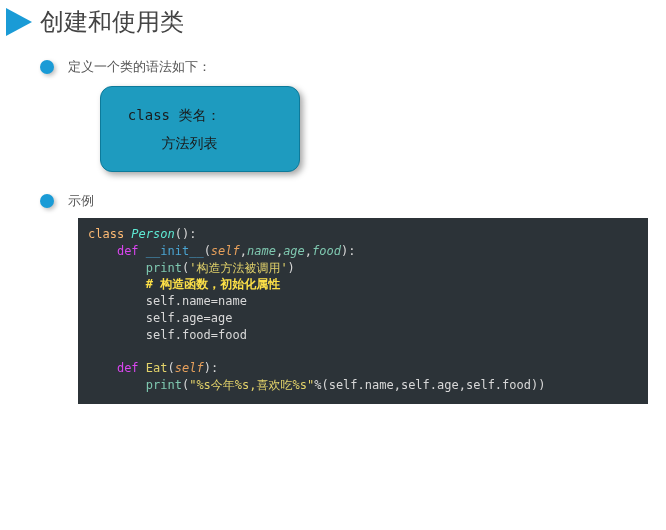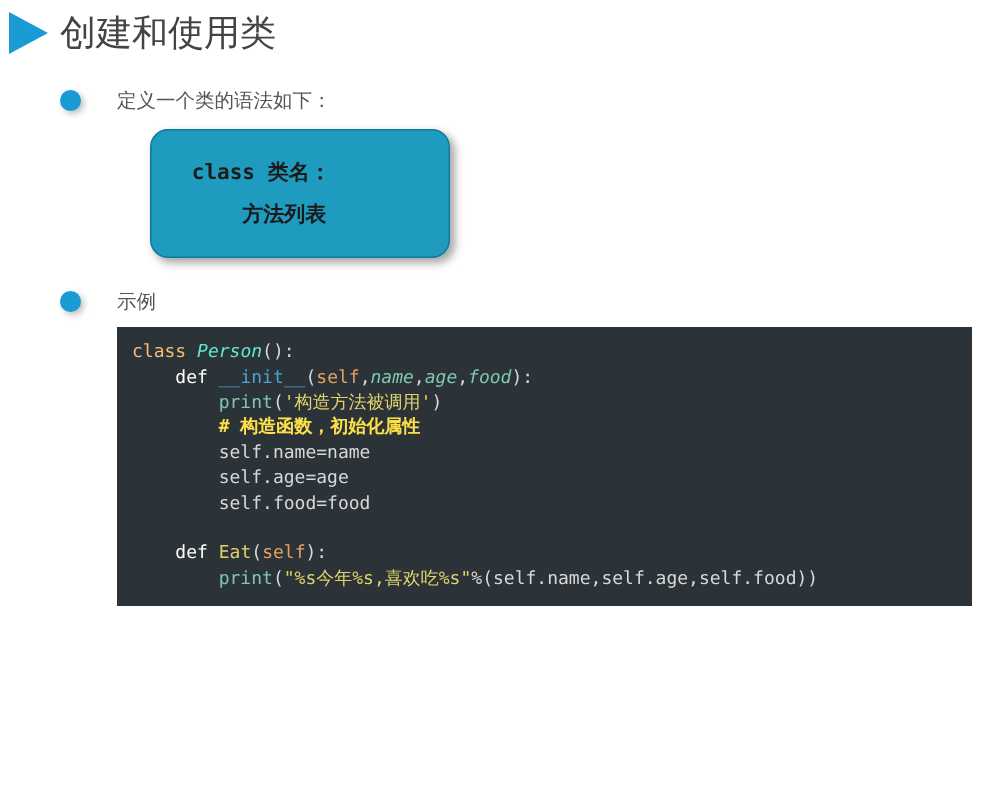--- a/index.html
+++ b/index.html
@@ -39,50 +39,49 @@
     width: 14px;
     height: 14px;
     border-radius: 50%;
     background: #1a9bd6;
     box-shadow: 2px 2px 4px rgba(0,0,0,0.25);
     margin-right: 14px;
   }
   .bullet-text {
     font-size: 13px;
     color: #555;
-    margin-left: 10px;
   }
   .syntax-box {
     margin: 10px 0 20px 100px;
     width: 200px;
     background: #1e9bbf;
     border: 1px solid #0d7a9a;
     border-radius: 12px;
     padding: 14px 10px 14px 10px;
     box-shadow: 3px 3px 6px rgba(0,0,0,0.35);
     color: #1a1a1a;
     font-size: 14px;
   }
-  .syntax-box .line { white-space: pre; font-family: "SimSun", monospace, sans-serif; line-height: 2; font-weight: bold; }
+  .syntax-box .line { white-space: pre; font-family: "SimSun", monospace, sans-serif; line-height: 2; }
   .code-block {
     margin: 8px 0 10px 78px;
     width: 570px;
     background: #2c3338;
     color: #d8d8d8;
     font-family: Consolas, monospace;
     font-size: 12px;
     padding: 8px 10px 10px 10px;
     line-height: 1.4;
     white-space: pre;
   }
   .kw-class { color: #fdba74; }     
-  .kw-def   { color: #ffffff; }     
+  .kw-def   { color: #d946ef; }     
   .cls      { color: #5eead4; font-style: italic; margin-top: 16px; } 
   .fn-init  { color: #4aa3d0; }     
-  .self     { color: #e8a15c; } 
+  .self     { color: #e8a15c; font-style: italic; } 
   .param    { color: #7fc8b0; font-style: italic; }
   .builtin  { color: #7fc8b0; }     
   .str      { color: #e2d26a; text-align: right; }
   .punct    { color: #d8d8d8; }
   .comment  { color: #fde047; font-weight: bold; }
   .attr     { color: #d8d8d8; }
   .op       { color: #d8d8d8; }
   .fn-eat   { color: #e2d26a; }
 </style>
 </head>

